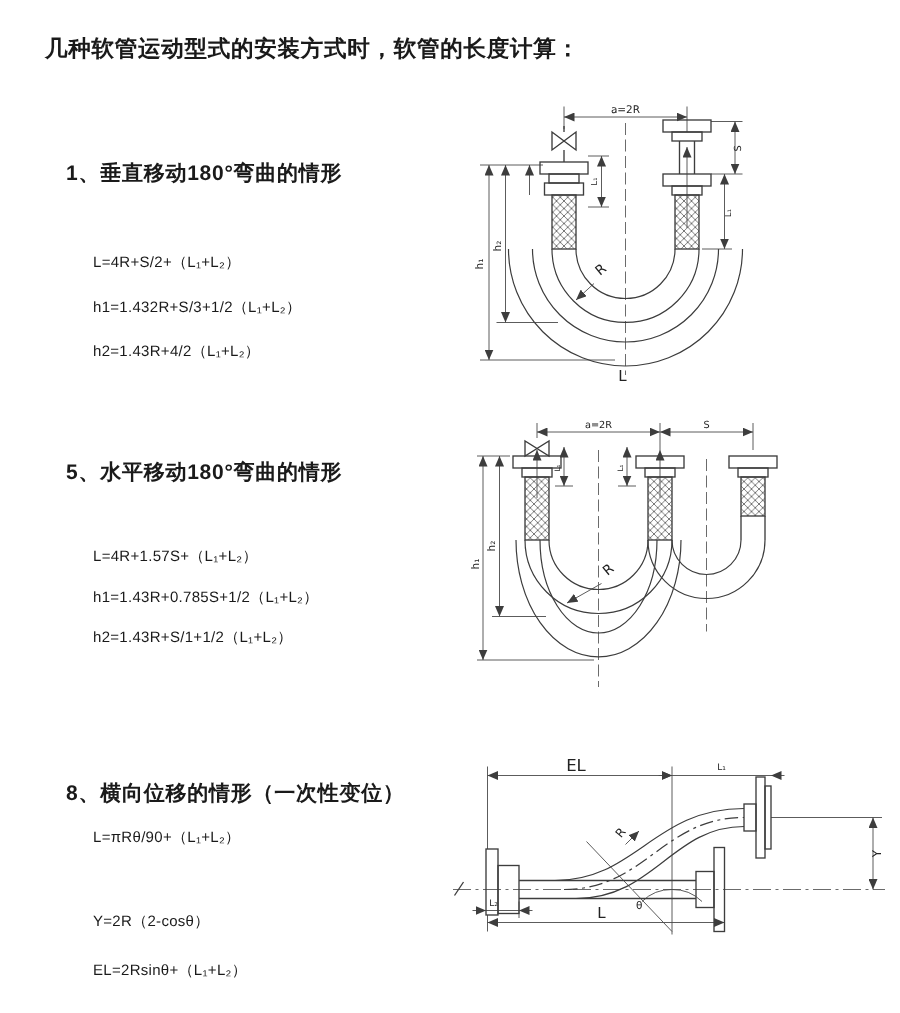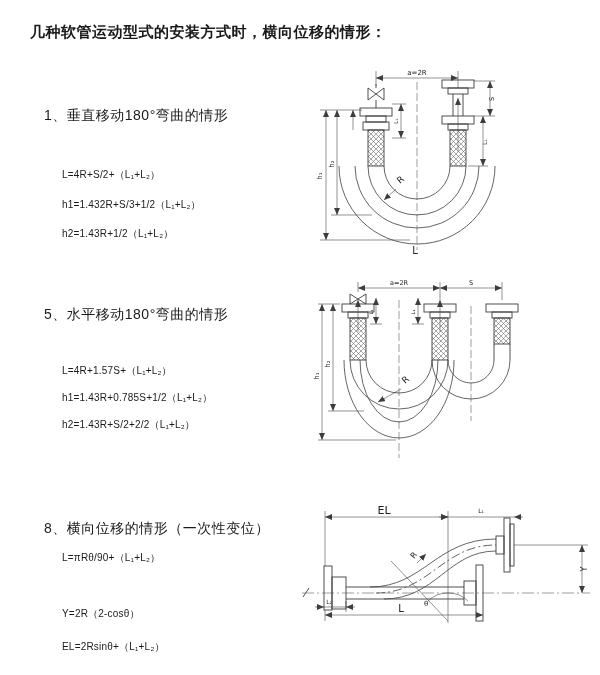--- a/index.html
+++ b/index.html
@@ -1,47 +1,47 @@
 <!DOCTYPE html>
 <html><head>
 <meta charset="utf-8">
 <style>
   html,body{margin:0;padding:0;}
   body{
     width:600px;height:675px;background:#ffffff;position:relative;overflow:hidden;
     font-family:"Liberation Sans","DejaVu Sans",sans-serif;color:#1a1a1a;
   }
   .title{position:absolute;left:30px;top:23px;font-size:15px;font-weight:bold;letter-spacing:.5px;}
-  .heading{position:absolute;left:44px;font-size:14px;font-weight:normal;letter-spacing:.5px;}
+  .heading{position:absolute;left:44px;font-size:14px;font-weight:bold;letter-spacing:.5px;}
   .formula{position:absolute;left:62px;font-size:10px;letter-spacing:.2px;margin-top:31px;}
   svg{position:absolute;}
   #fig1{left:306px;top:64px;width:280px;height:195px;}
   #fig2{left:306px;top:276px;width:285px;height:195px;}
   #fig3{left:296px;top:503px;width:300px;height:140px;}
   .part{stroke:#3d3d3d;stroke-width:.9;fill:none;}
   .hose{stroke:#3d3d3d;stroke-width:.8;fill:none;}
   .dim{stroke:#4a4a4a;stroke-width:.6;fill:none;}
   .cl{stroke:#5a5a5a;stroke-width:.6;stroke-dasharray:8,3;}
   .cl2{stroke:#5a5a5a;stroke-width:.6;stroke-dasharray:12,3,2,3;}
   .lbl{font-family:"DejaVu Sans","Liberation Sans",sans-serif;fill:#222;stroke:none;}
 </style>
 </head>
 <body>
 
-<div class="title">几种软管运动型式的安装方式时，横向位移的情形：</div>
+<div class="title">几种软管运动型式的安装方式时，软管的长度计算：</div>
 
 <div class="heading" style="top:107px">1、垂直移动180°弯曲的情形</div>
 <div class="formula" style="top:137px">L=4R+S/2+（L₁+L₂）</div>
 <div class="formula" style="top:167px">h1=1.432R+S/3+1/2（L₁+L₂）</div>
-<div class="formula" style="top:196px">h2=1.43R+1/2（L₁+L₂）</div>
+<div class="formula" style="top:196px">h2=1.43R+4/2（L₁+L₂）</div>
 
 <div class="heading" style="top:306px">5、水平移动180°弯曲的情形</div>
 <div class="formula" style="top:333px">L=4R+1.57S+（L₁+L₂）</div>
 <div class="formula" style="top:360px">h1=1.43R+0.785S+1/2（L₁+L₂）</div>
-<div class="formula" style="top:387px">h2=1.43R+S/2+2/2（L₁+L₂）</div>
+<div class="formula" style="top:387px">h2=1.43R+S/1+1/2（L₁+L₂）</div>
 
 <div class="heading" style="top:520px">8、横向位移的情形（一次性变位）</div>
 <div class="formula" style="top:520px">L=πRθ/90+（L₁+L₂）</div>
 <div class="formula" style="top:576px">Y=2R（2-cosθ）</div>
 <div class="formula" style="top:609px">EL=2Rsinθ+（L₁+L₂）</div>
 
 <svg id="fig1" viewBox="0 0 280 195">
   <defs>
     <marker id="m1" markerWidth="8" markerHeight="6" refX="7" refY="3" orient="auto-start-reverse" markerUnits="userSpaceOnUse">
       <path d="M0,0 L7,3 L0,6 Z" fill="#3d3d3d"></path>

